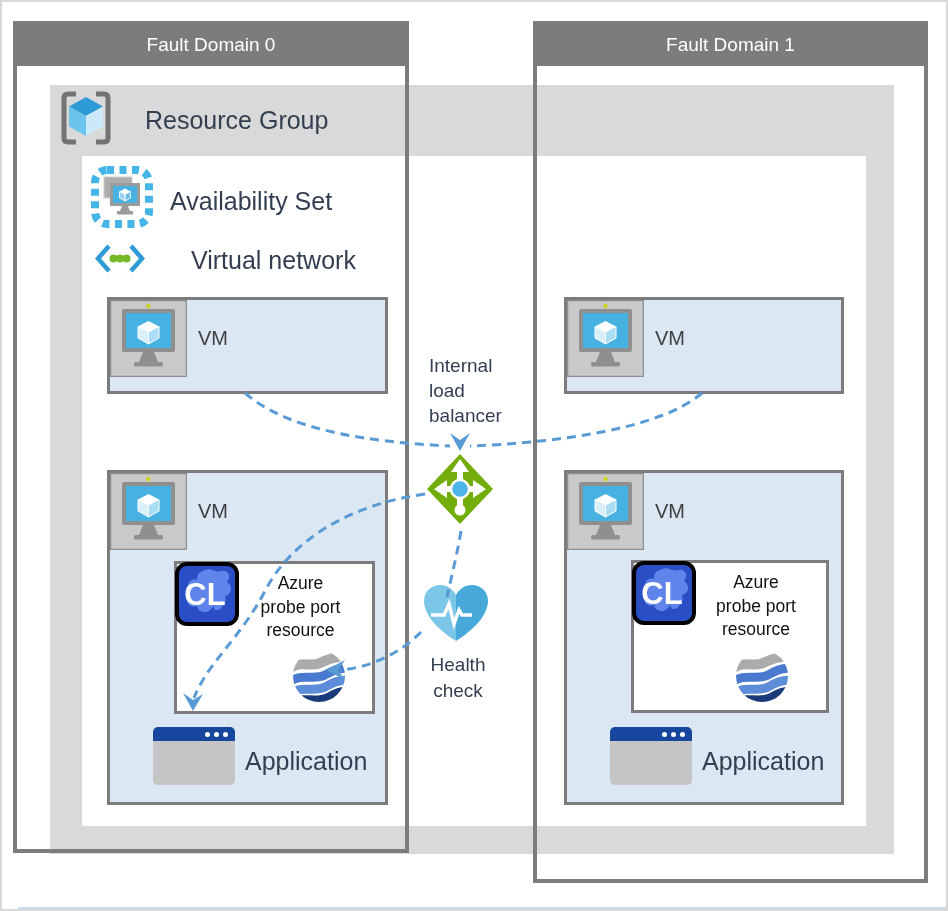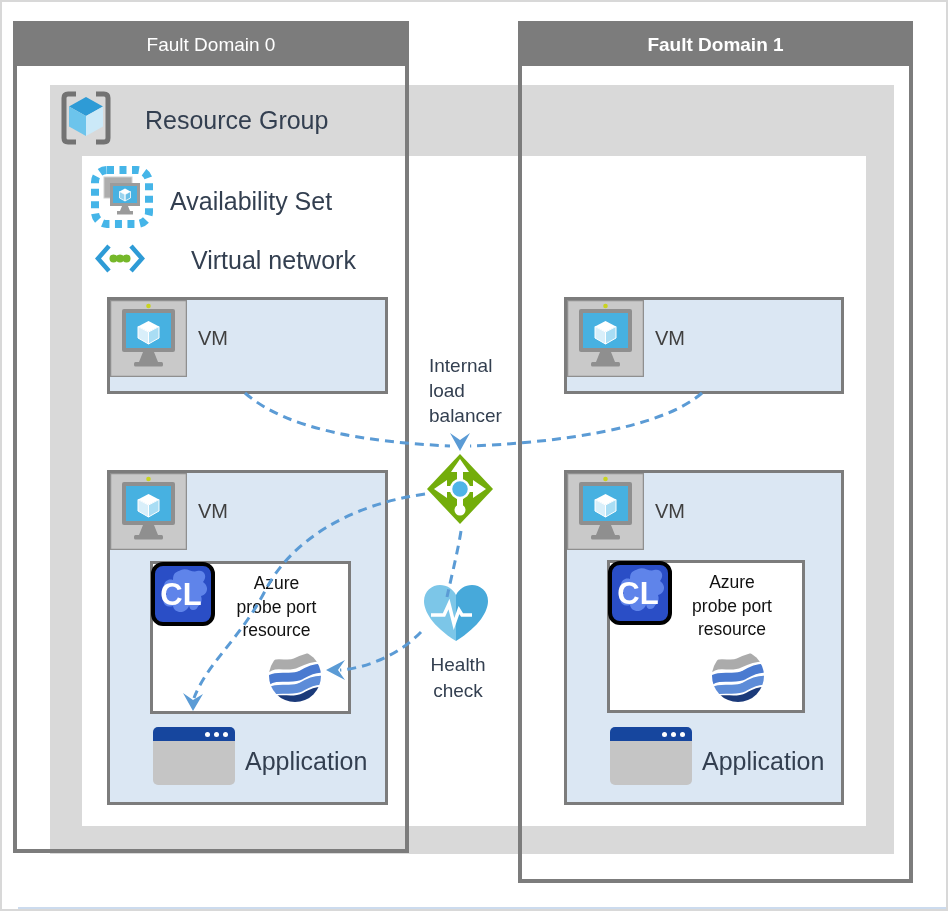--- a/index.html
+++ b/index.html
@@ -18,37 +18,37 @@
   .lbl-black{color:#404040;font-size:20px;line-height:28px;white-space:nowrap;}
   
   .vm-box{background:#dbe7f3;border:3px solid #7c7c7c;}
   .vm-tl{left:105px;top:295px;width:281px;height:97px;}
   .vm-tr{left:562px;top:295px;width:280px;height:97px;}
   .vm-bl{left:105px;top:468px;width:281px;height:335px;}
   .vm-br{left:562px;top:468px;width:280px;height:335px;}
   .vm-icon{left:0;top:0;width:77px;height:77px;}
   .vm-label{left:88px;top:24px;}
   
-  .probe-box{background:#fff;border:3px solid #7c7c7c;}
+  .probe-box{background:#fff;border:3px solid #7c7c7c;margin-left:24px;}
   .probe-bl{left:40px;top:88px;width:201px;height:153px;}
   .probe-br{left:40px;top:87px;width:198px;height:153px;}
   .probe-text{position:absolute;left:56px;right:4px;top:8px;text-align:center;
     color:#111;font-size:17.5px;line-height:23.5px;}
   .cl-icon{left:-2px;top:-2px;width:64px;height:64px;}
   .globe-icon{width:54px;height:54px;}
   
   .app-icon{width:82px;height:58px;border-radius:5px;overflow:hidden;}
   .app-bar{height:14px;background:#16469e;display:flex;justify-content:flex-end;
     align-items:center;gap:4px;padding-right:7px;}
   .app-dot{width:5px;height:5px;border-radius:50%;background:#fff;}
   .app-body{height:44px;background:#c5c5c5;}
   
   .fd{border:4px solid #7c7c7c;background:transparent;z-index:40;}
   .fd0{left:11px;top:19px;width:396px;height:832px;}
-  .fd1{left:516px;top:19px;width:395px;height:862px;font-weight:bold;}
+  .fd1{left:531px;top:19px;width:395px;height:862px;}
   .fd-header{position:absolute;left:-1px;top:-1px;right:-1px;height:42px;background:#7c7c7c;
     color:#ffffff;font-size:19px;display:flex;align-items:center;justify-content:center;}
   
   .lb-label{left:427px;top:351px;font-size:19px;line-height:25px;color:#333f50;}
   .hc-label{left:408px;top:650px;width:96px;text-align:center;font-size:19px;line-height:26px;color:#333f50;}
   .arrows{left:0;top:0;width:948px;height:911px;z-index:50;pointer-events:none;}
   .bottom-strip{left:16px;top:905px;width:930px;height:4px;background:#ccdbee;}
 </style>
 </head>
 <body>

